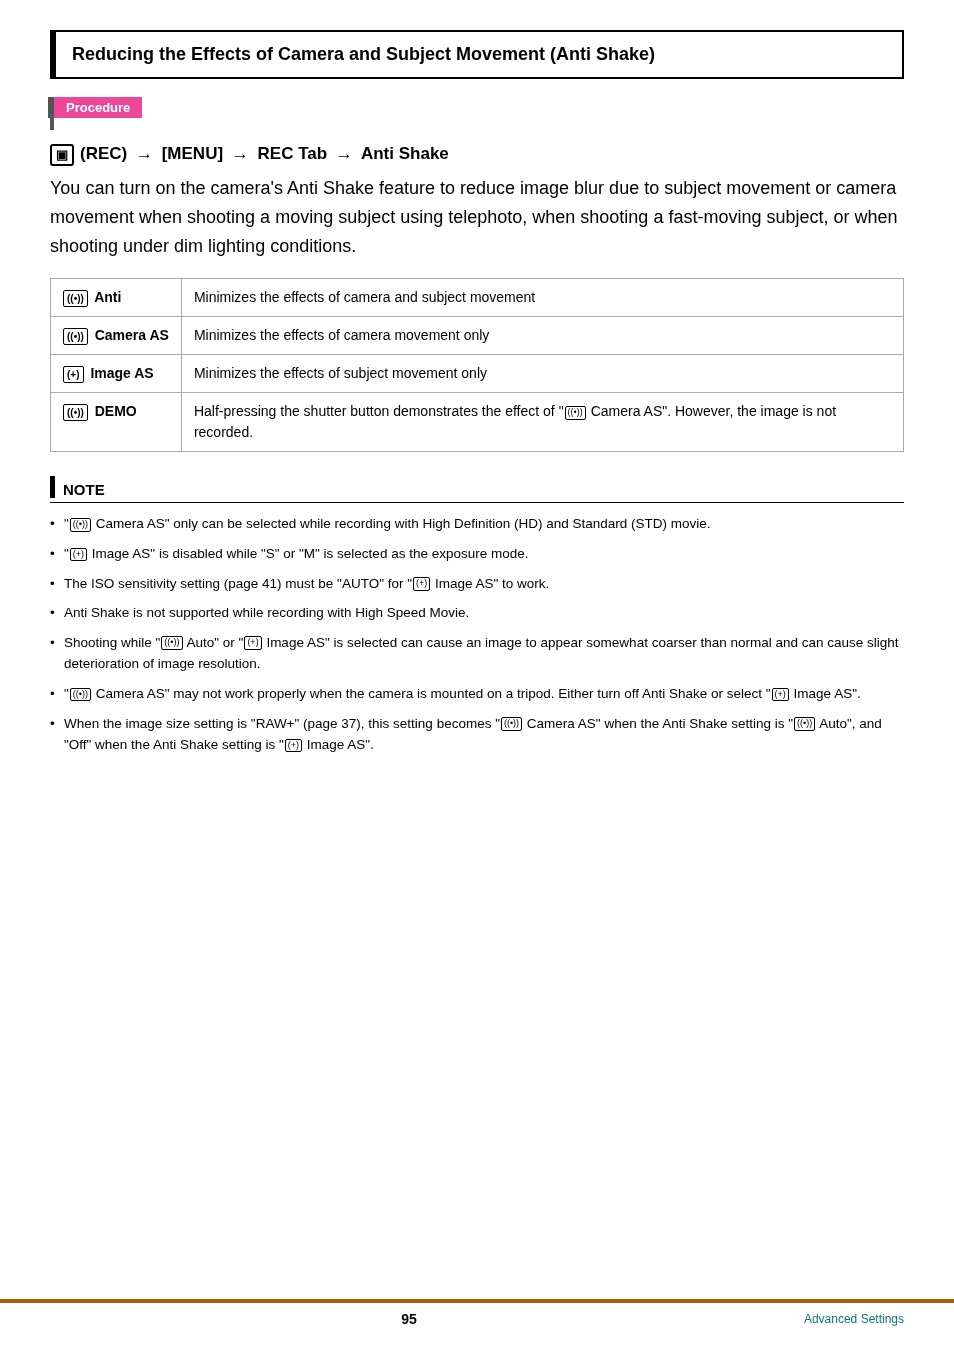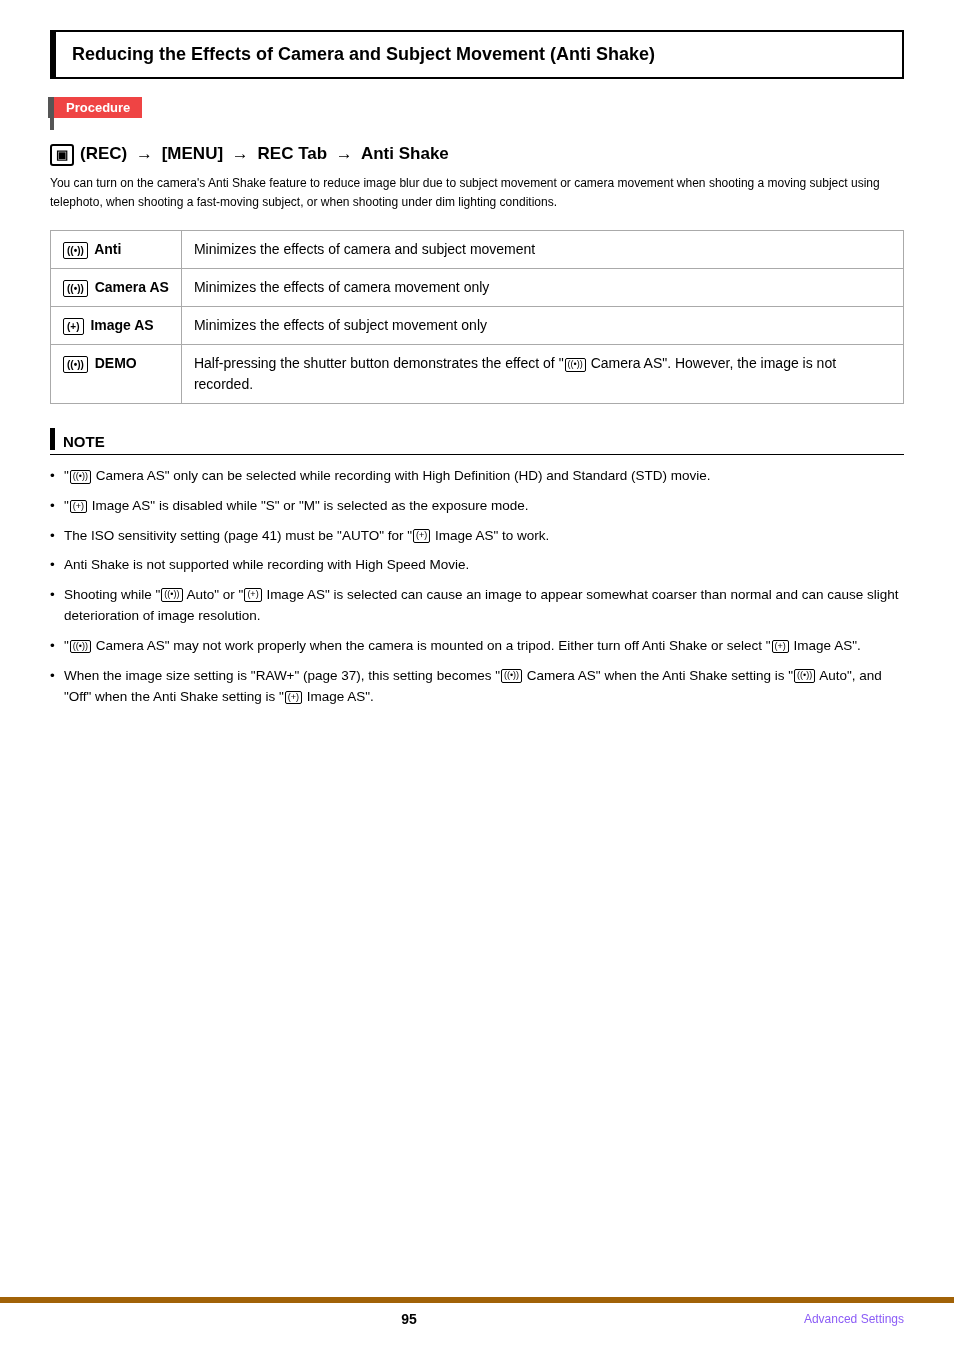--- a/index.html
+++ b/index.html
@@ -28,21 +28,21 @@
     }
     .title-box h1 {
       font-size: 18px;
       font-weight: bold;
       line-height: 1.4;
     }
 
     
     .procedure-badge {
       display: inline-block;
-      background: #ef4444;
+      background: #ec4899;
       color: #fff;
       font-size: 13px;
       font-weight: bold;
       padding: 3px 12px;
       margin-bottom: 12px;
       position: relative;
     }
     .procedure-badge::before {
       content: '';
       position: absolute;
@@ -75,21 +75,21 @@
       margin-right: 1px;
       vertical-align: middle;
       line-height: 1.2;
     }
     .arrow {
       margin: 0 4px;
     }
 
     
     .description {
-      font-size: 12px;
+      font-size: 18px;
       line-height: 1.6;
       margin-bottom: 18px;
     }
 
     
     .settings-table {
       width: 100%;
       border-collapse: collapse;
       margin-bottom: 24px;
     }
@@ -168,32 +168,32 @@
     
     .page-footer {
       position: absolute;
       bottom: 30px;
       left: 0;
       right: 0;
       display: flex;
       justify-content: center;
       align-items: center;
       padding: 0 50px;
-      border-top: 6px solid #a16207;
+      border-top: 4px solid #a16207;
       padding-top: 8px;
     }
     .page-number {
       font-size: 14px;
       font-weight: bold;
       text-align: center;
       flex: 1;
     }
     .footer-label {
       font-size: 12px;
-      color: #8b5cf6;
+      color: #0f766e;
       text-align: left;
       flex: 0 0 auto;
       margin-left: 36px;
     }
   </style>
 </head>
 <body>
 
 <div class="page">
 

